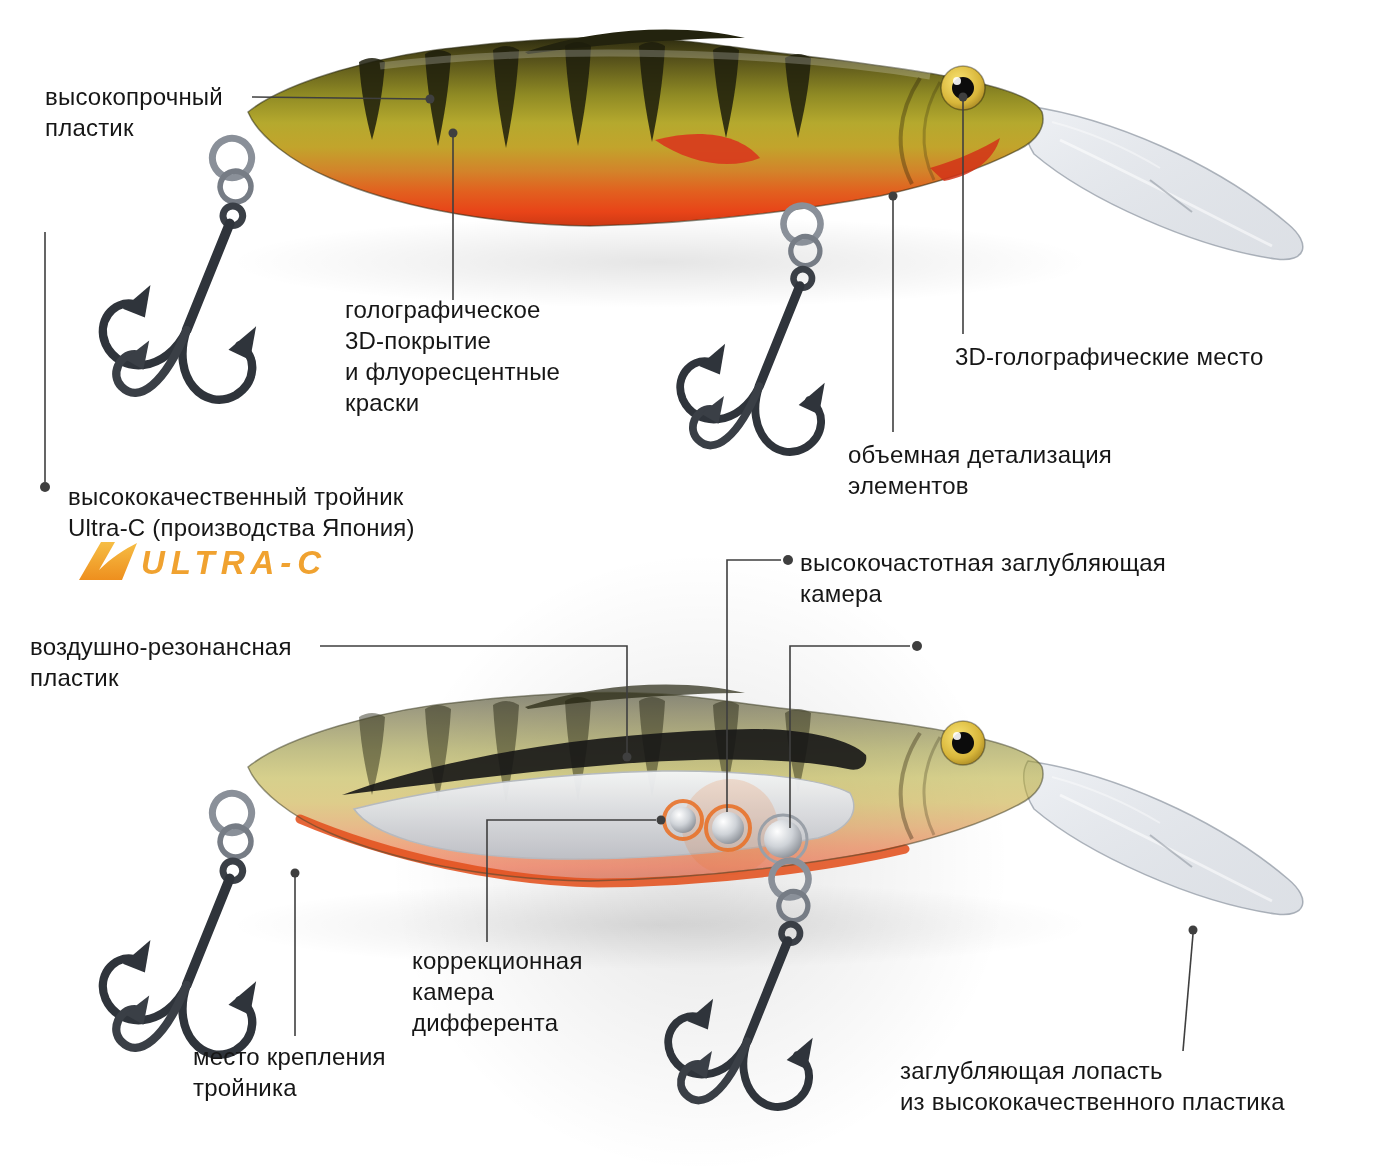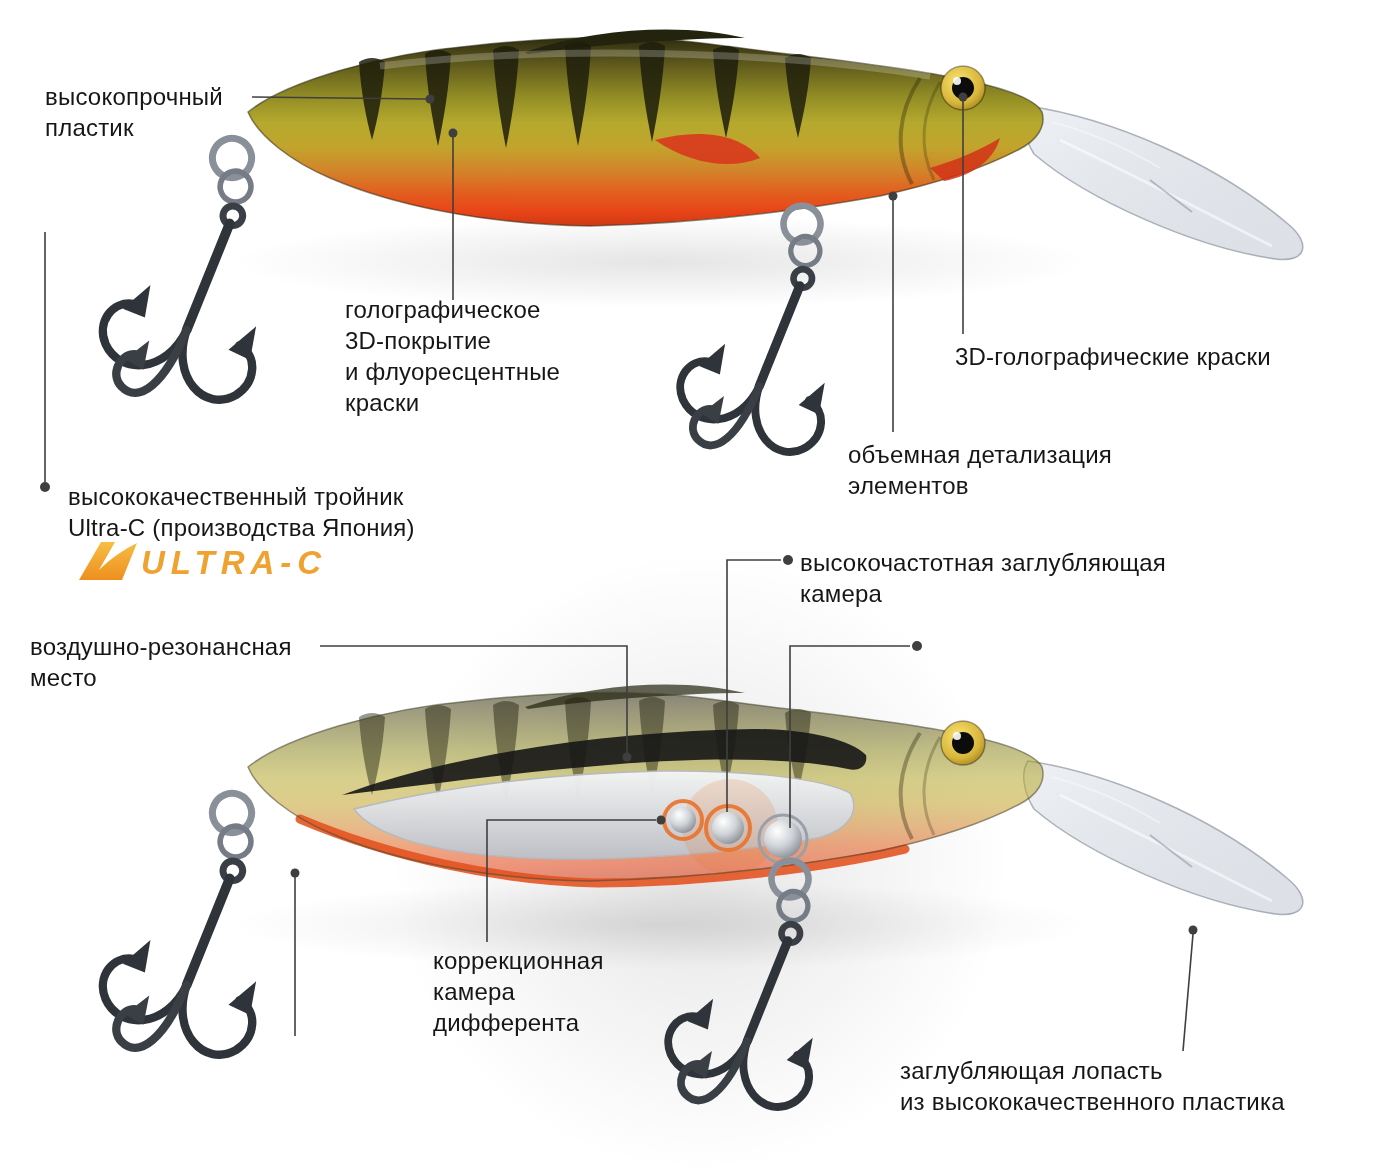--- a/index.html
+++ b/index.html
@@ -13,21 +13,21 @@
     white-space:pre-line;letter-spacing:.2px;
   }
   #lbl-plastic{left:45px;top:81px}
   #lbl-holographic{left:345px;top:294px}
   #lbl-eyes{left:955px;top:341px}
   #lbl-detail{left:848px;top:439px}
   #lbl-hook{left:68px;top:481px}
   #lbl-resonance{left:800px;top:547px}
   #lbl-air{left:30px;top:631px}
   #lbl-acoustic{left:930px;top:631px}
-  #lbl-correction{left:433px;top:945px}
+  #lbl-correction{left:412px;top:945px}
   #lbl-mount{left:193px;top:1041px}
   #lbl-lip{left:900px;top:1055px}
   .logo{position:absolute;left:75px;top:536px;width:300px;height:52px;text-decoration:underline;}
 </style>
 </head>
 <body>
 
 <div class="canvas">
 
   <svg class="art" width="1400" height="1172" viewBox="0 0 1400 1172">
@@ -197,32 +197,34 @@
       <circle cx="1193" cy="930" r="4.5" stroke="none"></circle>
     </g>
   </svg>
 
   <div class="label" id="lbl-plastic">высокопрочный
 пластик</div>
   <div class="label" id="lbl-holographic">голографическое
 3D-покрытие
 и флуоресцентные
 краски</div>
-  <div class="label" id="lbl-eyes">3D-голографические краски</div>
+  <div class="label" id="lbl-eyes">3D-голографические место</div>
   <div class="label" id="lbl-hook">высококачественный тройник
 Ultra-C (производства Япония)</div>
   <div class="label" id="lbl-detail">объемная детализация
 элементов</div>
   <div class="label" id="lbl-resonance">высокочастотная заглубляющая
 камера</div>
   <div class="label" id="lbl-air">воздушно-резонансная
-место</div>
+пластик</div>
   <div class="label" id="lbl-correction">коррекционная
 камера
 дифферента</div>
+  <div class="label" id="lbl-mount">место крепления
+тройника</div>
   <div class="label" id="lbl-lip">заглубляющая лопасть
 из высококачественного пластика</div>
 
   <div class="logo">
     <svg width="300" height="52" viewBox="0 0 300 52">
       <path d="M4,44 L26,6 L40,6 L24,34 C36,22 50,13 62,7 L47,44 Z" fill="url(#logoGrad2)"></path>
       <defs>
         <linearGradient id="logoGrad2" x1="0" y1="0" x2="0" y2="1">
           <stop offset="0" stop-color="#f6be45"></stop>
           <stop offset="1" stop-color="#ee8f1e"></stop>

